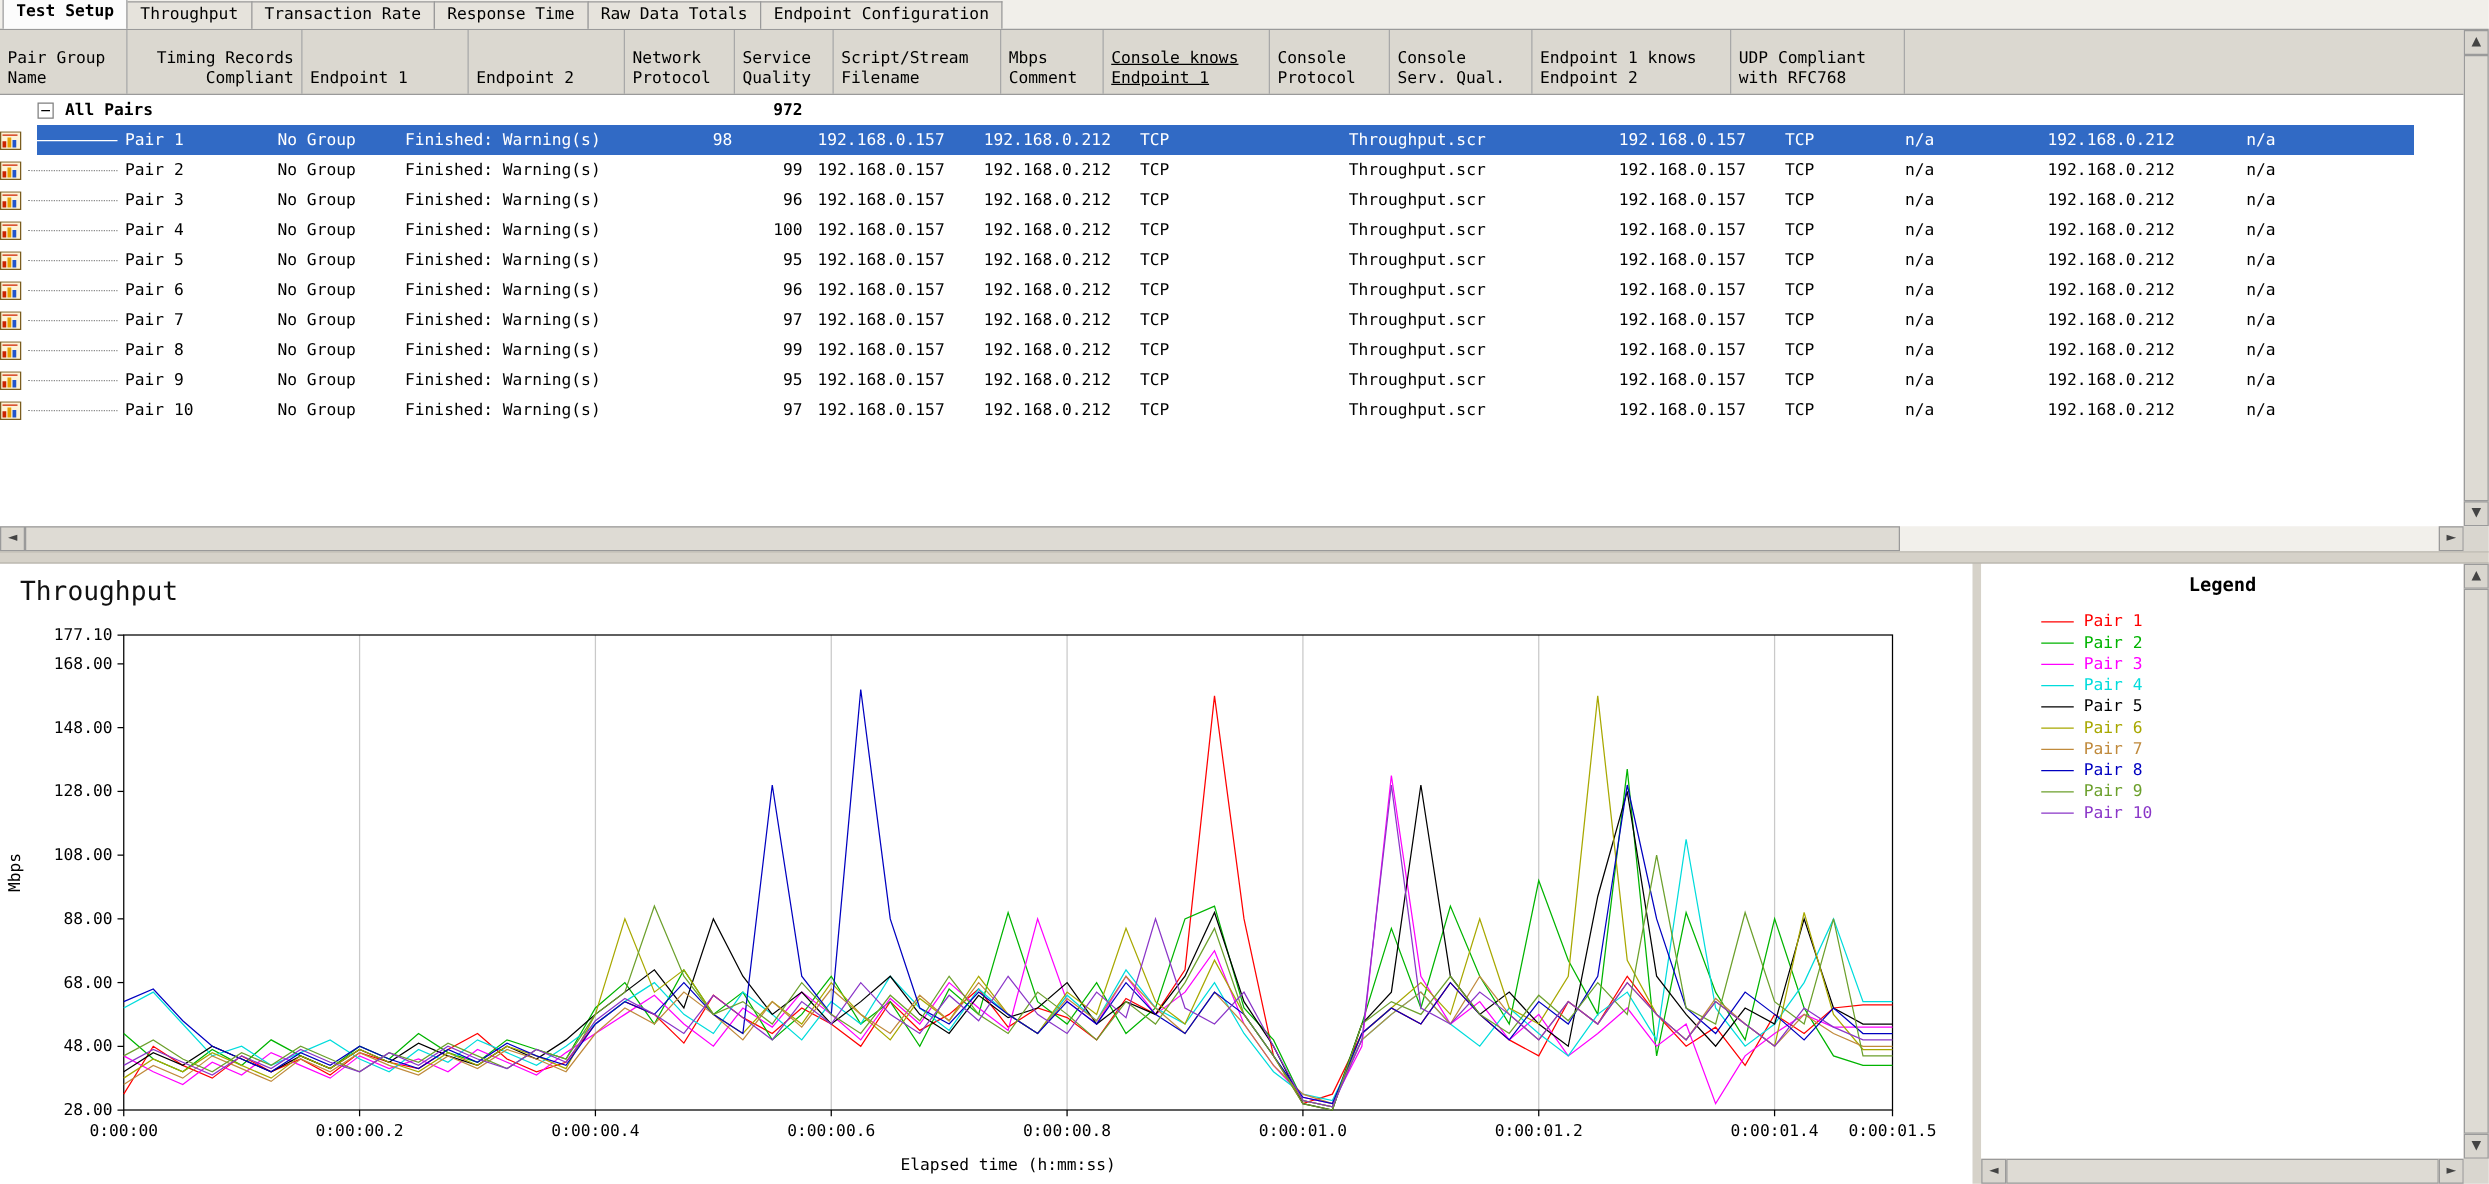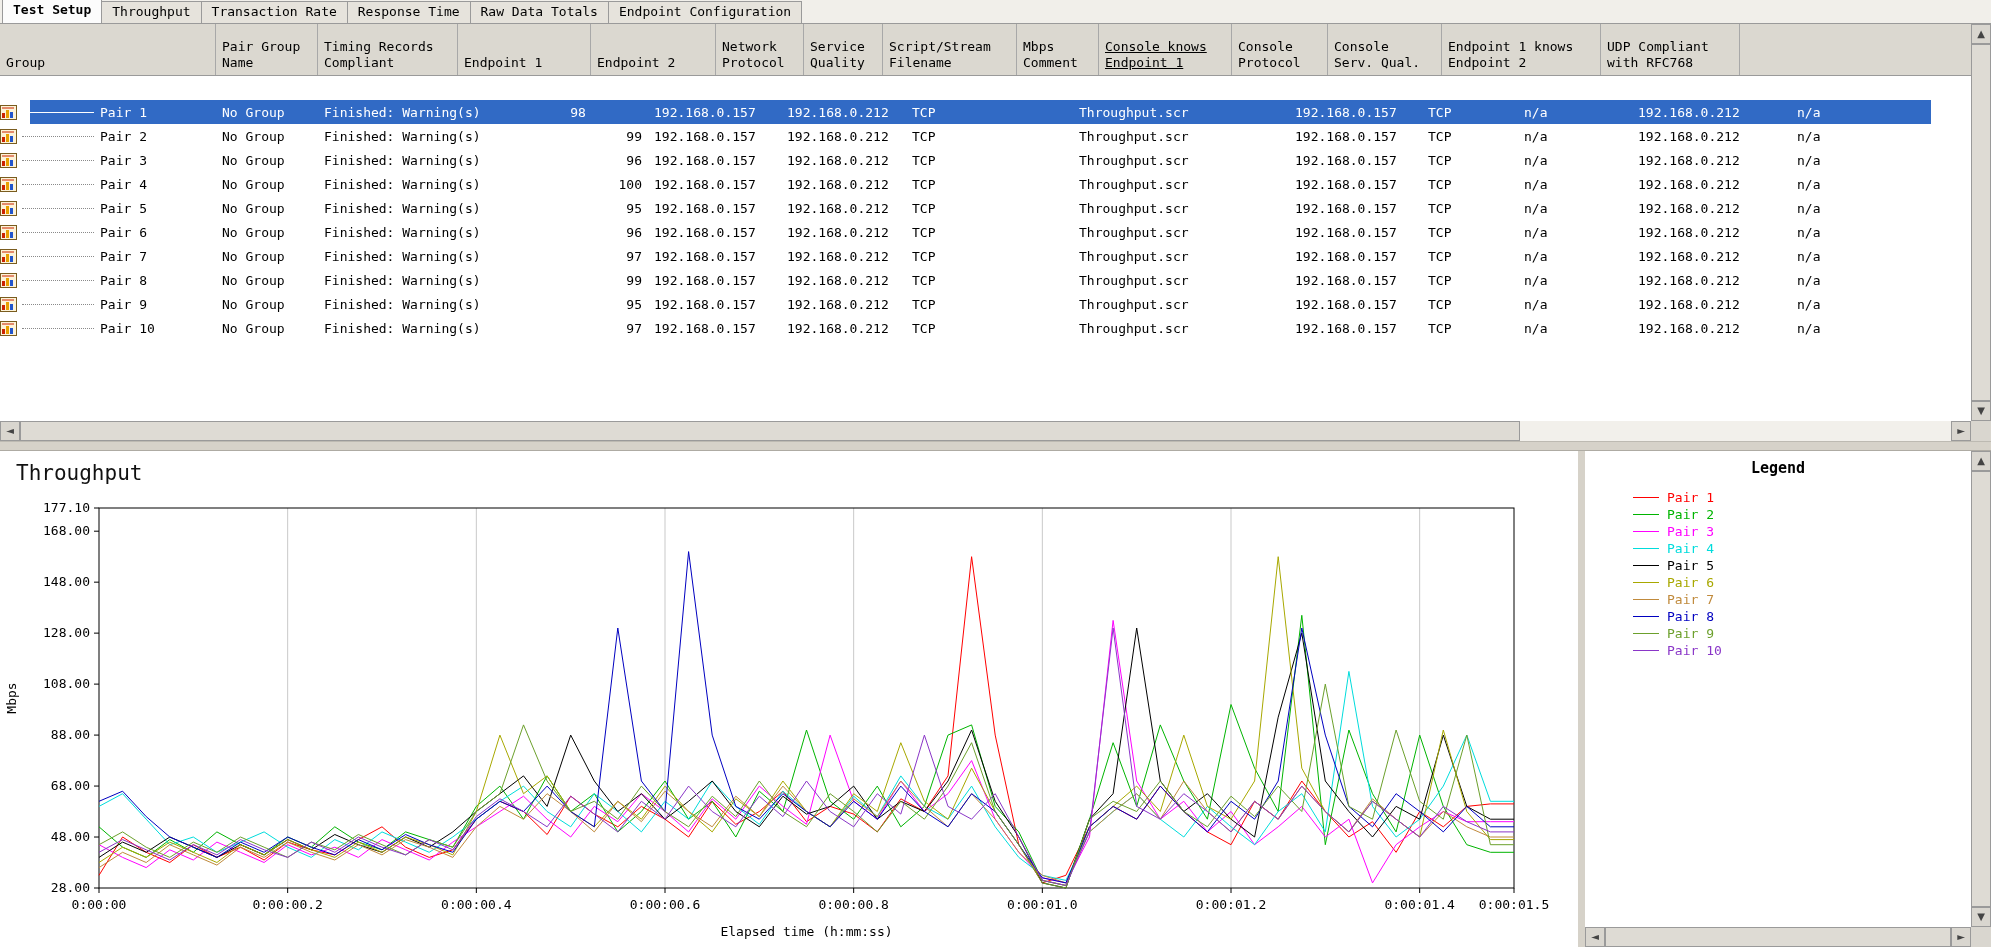--- a/index.html
+++ b/index.html
@@ -12,21 +12,21 @@
     border-bottom:1px solid #9a9a9a;display:flex;align-items:flex-end;padding-left:2px;box-sizing:border-box;}
   .tab{height:21px;line-height:20px;padding:0 10px;border:1px solid #9a9a9a;border-bottom:none;
     background:#e6e3dc;cursor:default;white-space:nowrap;}
   .tab + .tab{margin-left:-1px;}
   .tab.active{background:#fcfcfc;height:24px;line-height:22px;font-weight:bold;position:relative;z-index:2;}
   
   .thead{position:absolute;left:0;top:24px;width:1971px;height:52px;background:#dbd8d0;
     border-bottom:1px solid #9a9a9a;display:flex;box-sizing:border-box;}
   .hcell{box-sizing:border-box;border-right:1px solid #a8a8a8;padding:3px 6px 4px 6px;
     display:flex;flex-direction:column;justify-content:flex-end;line-height:16px;overflow:hidden;white-space:nowrap;}
-  .hcell.right{}
+  .hcell.right{text-align:right;}
   .hcell.filler{border-right:none;}
   
   .tbody{position:absolute;left:0;top:76px;width:1971px;height:345px;background:#fff;}
   .row{position:absolute;left:0;width:1971px;height:24px;display:flex;align-items:center;}
   .row.selected{
     background:linear-gradient(to right,#ffffff 0px,#ffffff 30px,#316ac5 30px,#316ac5 1931px,#ffffff 1931px,#ffffff 100%);
     color:#ffffff;}
   .group-row{font-weight:bold;}
   .cell{box-sizing:border-box;padding:0 6px;white-space:nowrap;overflow:hidden;flex:0 0 auto;}
   .cell.right{text-align:right;}
@@ -70,23 +70,20 @@
   <div class="tabbar" id="tabbar">
       <div class="tab active">Test Setup</div>
       <div class="tab">Throughput</div>
       <div class="tab">Transaction Rate</div>
       <div class="tab">Response Time</div>
       <div class="tab">Raw Data Totals</div>
       <div class="tab">Endpoint Configuration</div>
     </div>
 
   <div class="thead" id="thead">
-      <div class="hcell" style="width: 216px;">
-        <div>Group</div>
-      </div>
       <div class="hcell" style="width: 102px;">
         <div>Pair Group</div>
         <div>Name</div>
       </div>
       <div class="hcell right" style="width: 140px;">
         <div>Timing Records</div>
         <div>Compliant</div>
       </div>
       <div class="hcell" style="width: 133px;">
         <div>Endpoint 1</div>
@@ -126,20 +123,40 @@
         <div>Endpoint 1 knows</div>
         <div>Endpoint 2</div>
       </div>
       <div class="hcell" style="width: 139px;">
         <div>UDP Compliant</div>
         <div>with RFC768</div>
       </div>
       <div class="hcell filler" style="flex: 1 1 0%;"></div>
     </div>
   <div class="tbody" id="tbody">
+      <div class="row group-row" style="top: 0px;">
+        <div class="cell groupcell" style="width: 216px;">
+          <span class="minusbox"></span>
+          <span class="allpairs-label">All Pairs</span>
+        </div>
+        <div class="cell" style="width: 102px;"></div>
+        <div class="cell" style="width: 190px;"></div>
+        <div class="cell right" style="width: 140px;">972</div>
+        <div class="cell" style="width: 133px;"></div>
+        <div class="cell" style="width: 125px;"></div>
+        <div class="cell" style="width: 88px;"></div>
+        <div class="cell" style="width: 79px;"></div>
+        <div class="cell" style="width: 134px;"></div>
+        <div class="cell" style="width: 82px;"></div>
+        <div class="cell" style="width: 133px;"></div>
+        <div class="cell" style="width: 96px;"></div>
+        <div class="cell" style="width: 114px;"></div>
+        <div class="cell" style="width: 159px;"></div>
+        <div class="cell" style="width: 139px;"></div>
+      </div>
       <div class="row selected" style="top: 24px;">
         <div class="cell groupcell" style="width: 216px;">
           <svg width="18" height="15" viewBox="0 0 18 15">
             <rect x="0.5" y="0.5" width="16" height="14" fill="#fdf3d8" stroke="#7a5c1e"></rect>
             <rect x="2" y="8" width="3" height="5" fill="#cc2200"></rect>
             <rect x="6" y="5" width="3" height="8" fill="#e8a000"></rect>
             <rect x="10" y="7" width="3" height="6" fill="#2255cc"></rect>
             <path d="M2 3 L14 3" stroke="#cc2200" fill="none"></path>
           </svg>
           <span class="tree"></span>

